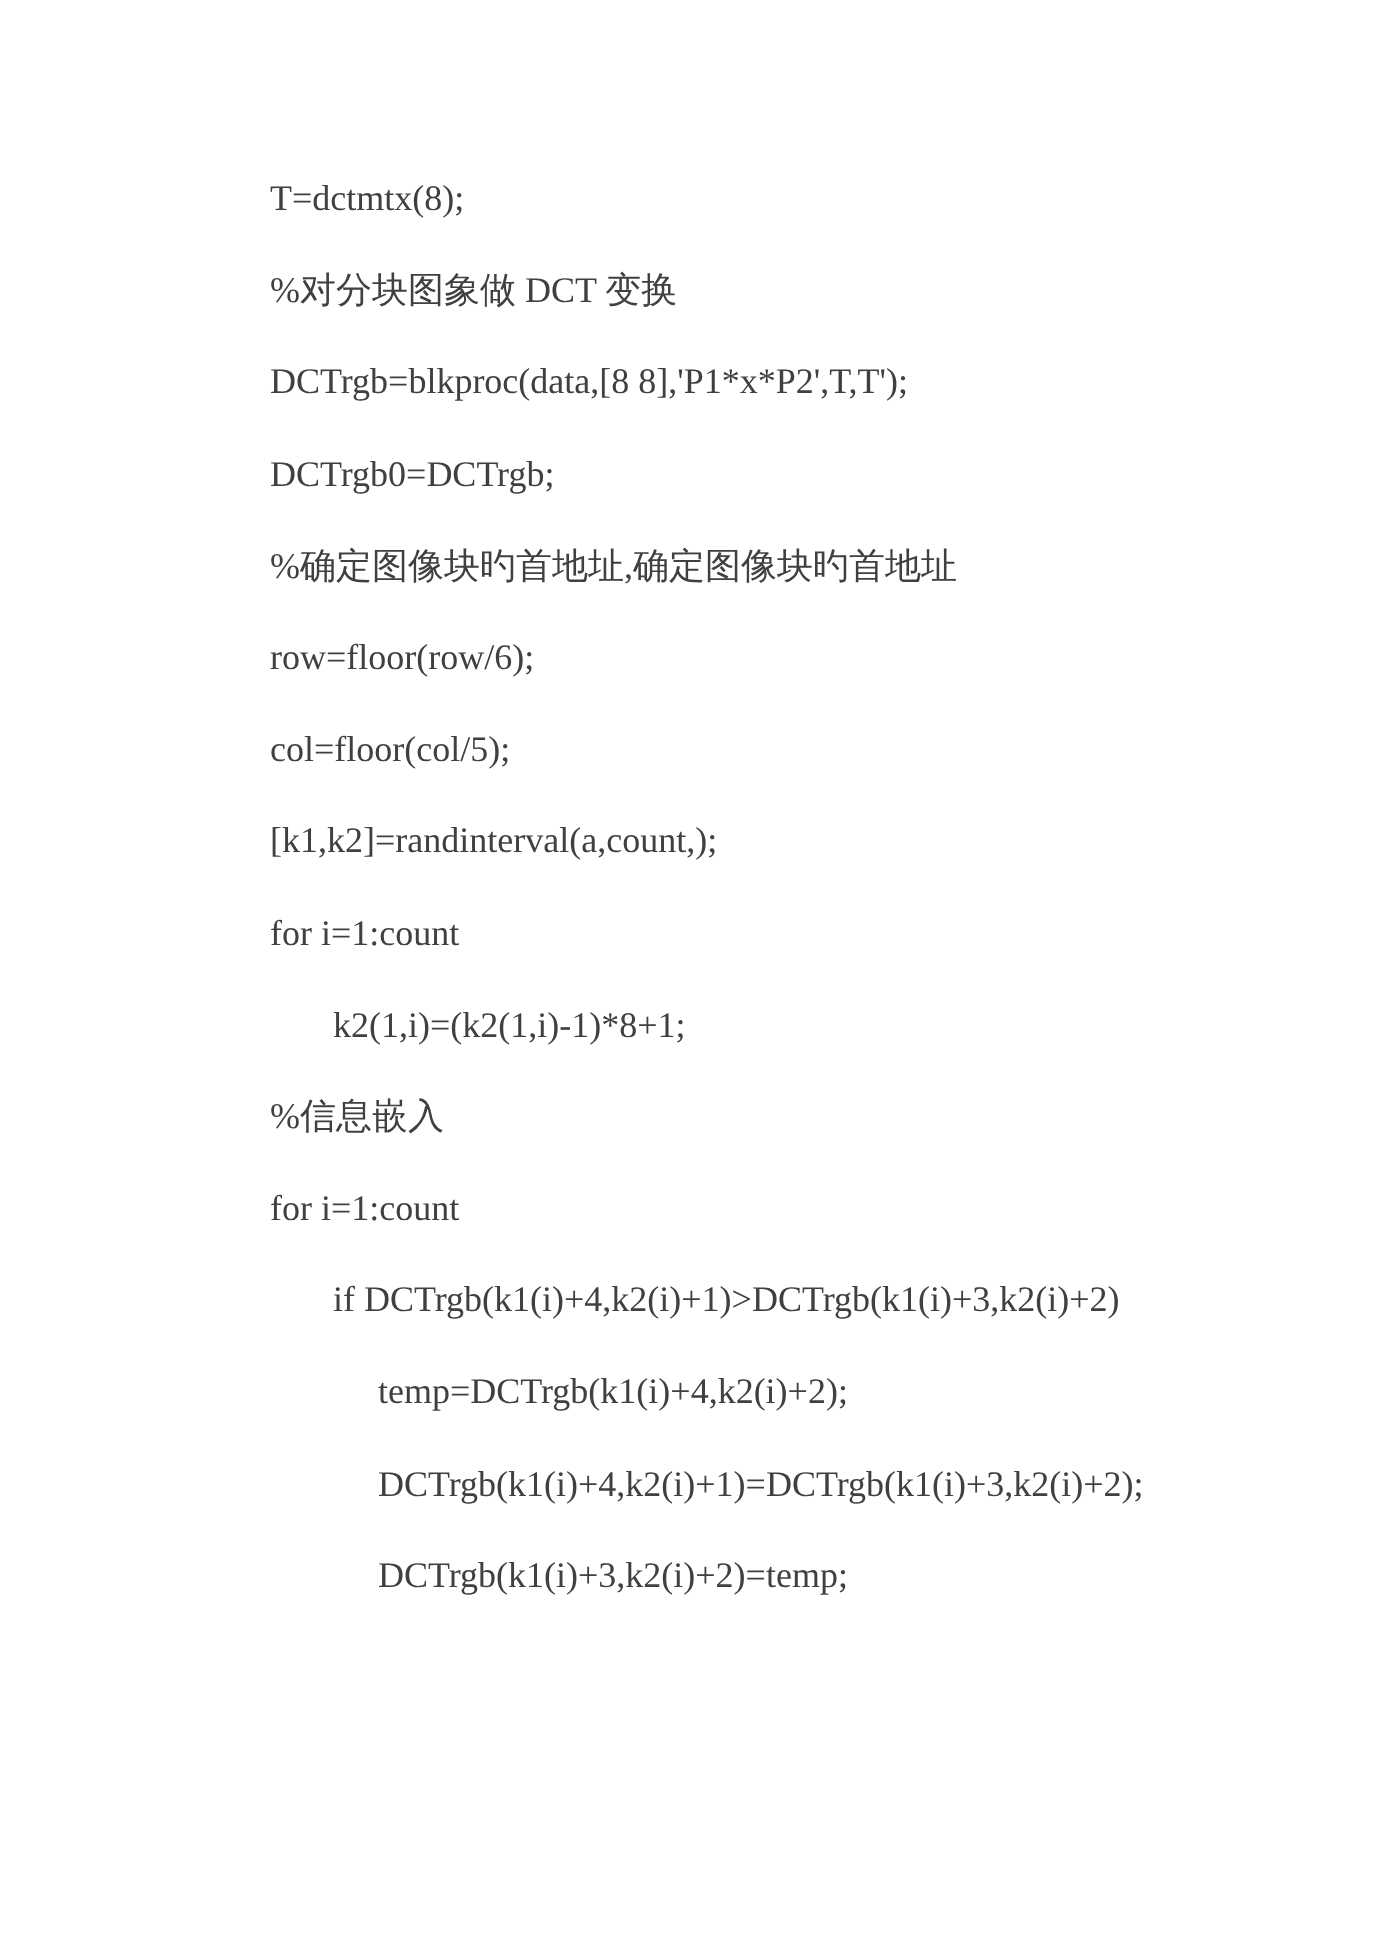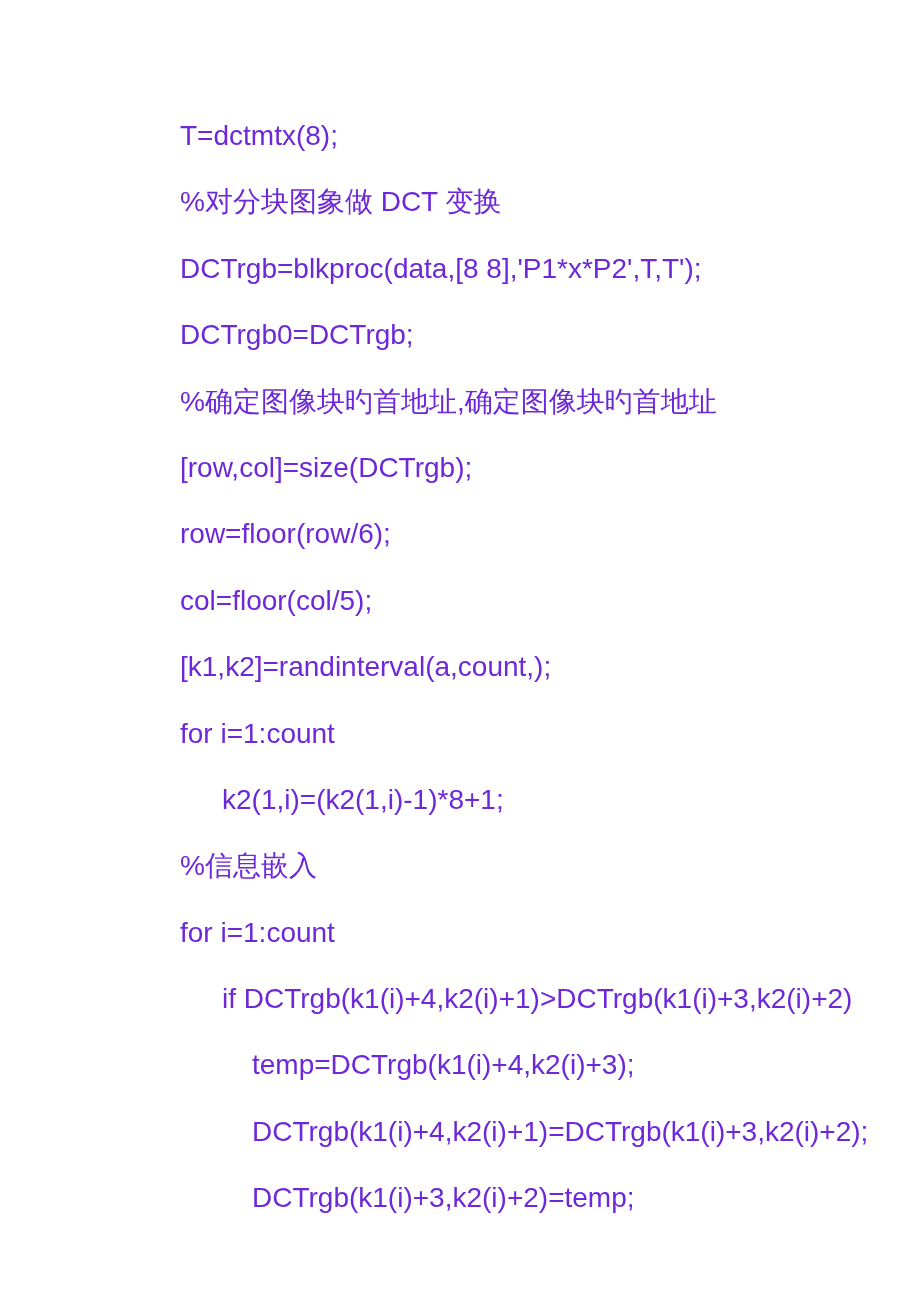--- a/index.html
+++ b/index.html
@@ -7,46 +7,45 @@
     padding: 0;
     background: #ffffff;
     font-family: "Times New Roman", "SimSun", serif;
     width: 920px;
     min-height: 1302px;
   }
   .page {
     padding: 118px 180px 100px 180px;
   }
   .code-line {
-    font-size: 28px;
-    color: #6d28d9;
+    font-size: 24px;
+    color: #404040;
     line-height: 1.3;
     margin-bottom: 30px;
     white-space: pre;
-    font-family: Liberation Sans, sans-serif;
+    font-family: Liberation Serif, serif;
   }
   .indent1 { padding-left: 42px; }
   .indent2 { padding-left: 28px; }
   .indent3 { padding-left: 42px; }
   .indent4 { padding-left: 72px; }
 </style>
 </head>
 <body>
 
 <div class="page">
   <div class="code-line">T=dctmtx(8);</div>
   <div class="code-line">%对分块图象做 DCT 变换</div>
   <div class="code-line">DCTrgb=blkproc(data,[8 8],'P1*x*P2',T,T');</div>
   <div class="code-line">DCTrgb0=DCTrgb;</div>
   <div class="code-line">%确定图像块旳首地址,确定图像块旳首地址</div>
-  <div class="code-line">[row,col]=size(DCTrgb);</div>
   <div class="code-line">row=floor(row/6);</div>
   <div class="code-line">col=floor(col/5);</div>
   <div class="code-line">[k1,k2]=randinterval(a,count,);</div>
   <div class="code-line">for i=1:count</div>
   <div class="code-line indent1">k2(1,i)=(k2(1,i)-1)*8+1;</div>
   <div class="code-line">%信息嵌入</div>
   <div class="code-line">for i=1:count</div>
   <div class="code-line indent3">if DCTrgb(k1(i)+4,k2(i)+1)&gt;DCTrgb(k1(i)+3,k2(i)+2)</div>
-  <div class="code-line indent4">temp=DCTrgb(k1(i)+4,k2(i)+3);</div>
+  <div class="code-line indent4">temp=DCTrgb(k1(i)+4,k2(i)+2);</div>
   <div class="code-line indent4">DCTrgb(k1(i)+4,k2(i)+1)=DCTrgb(k1(i)+3,k2(i)+2);</div>
   <div class="code-line indent4">DCTrgb(k1(i)+3,k2(i)+2)=temp;</div>
 </div>
 
 </body></html>

